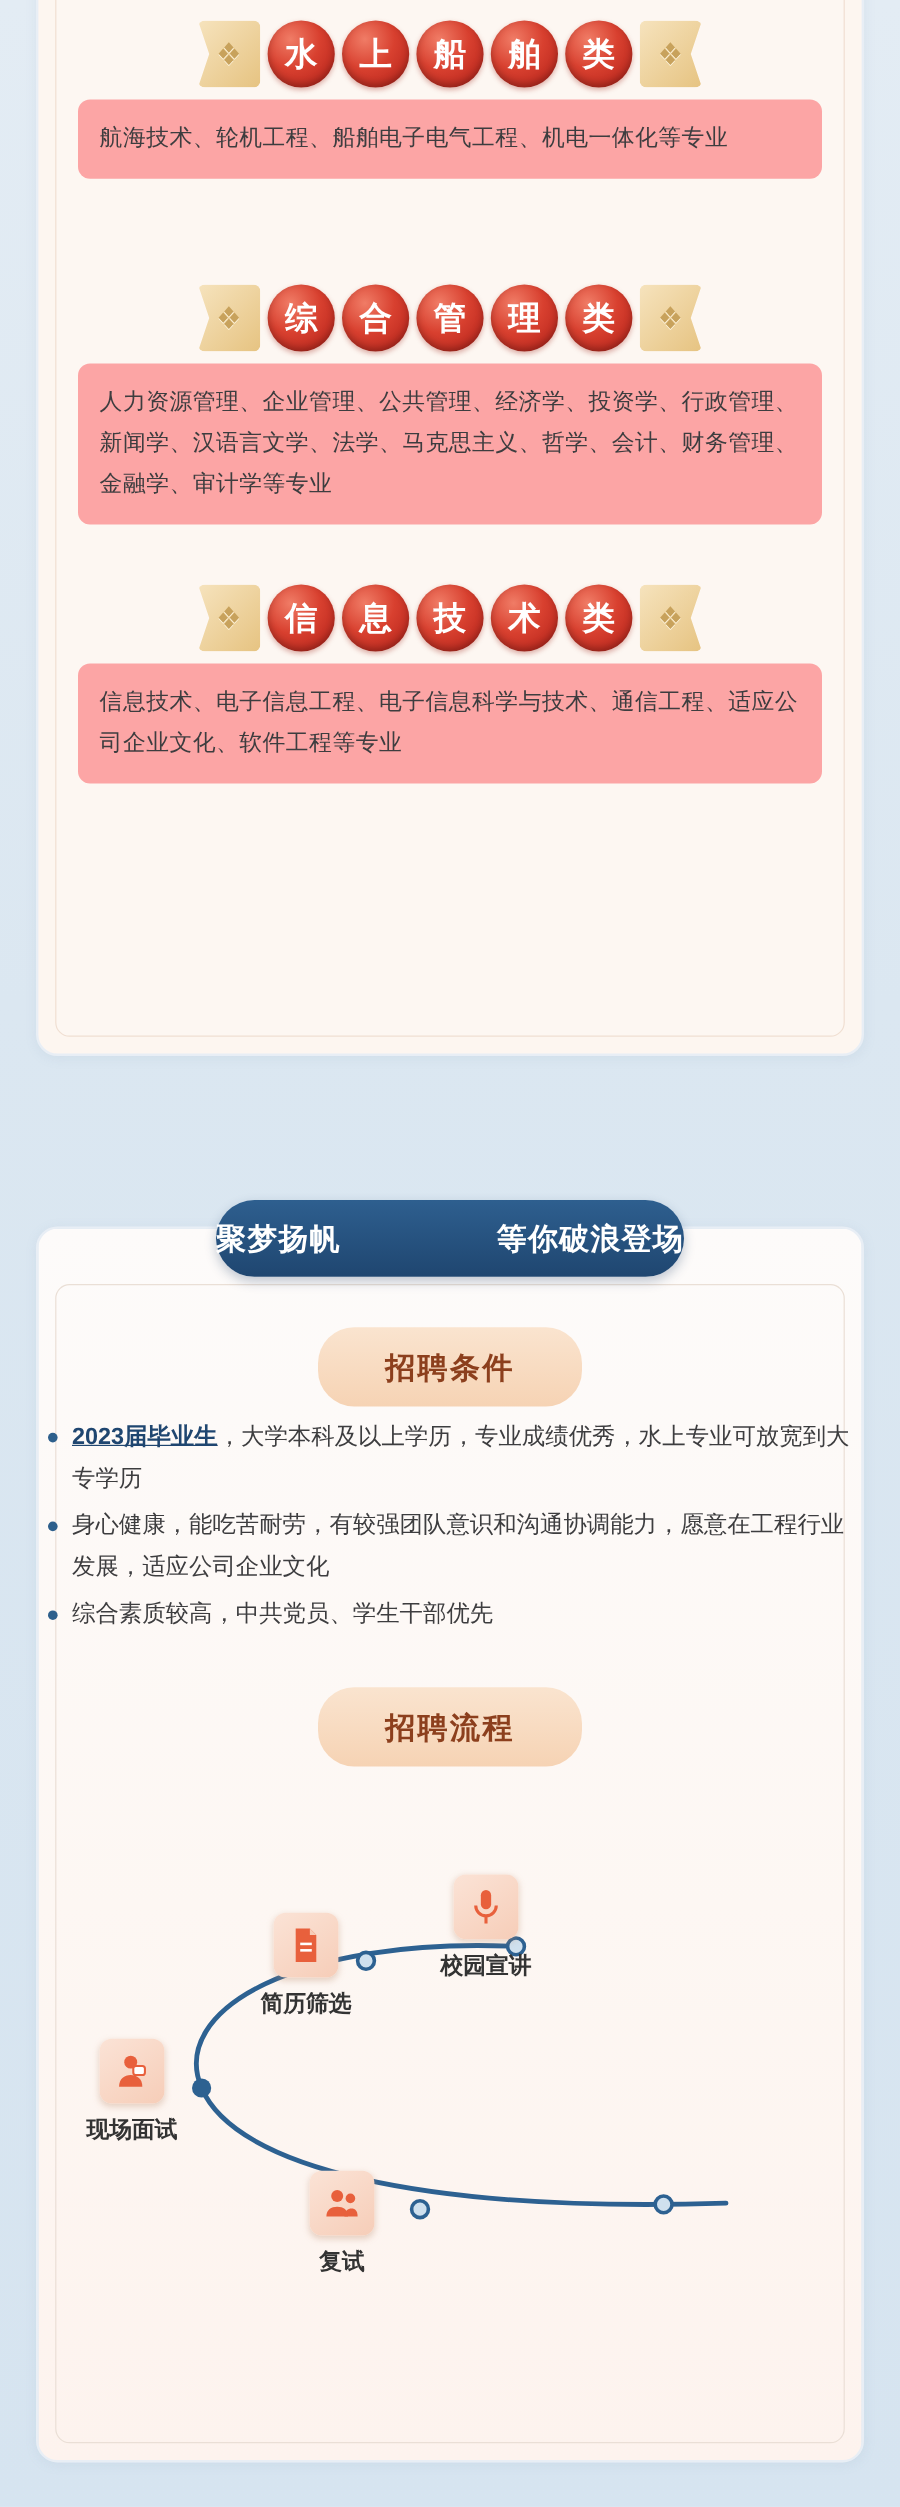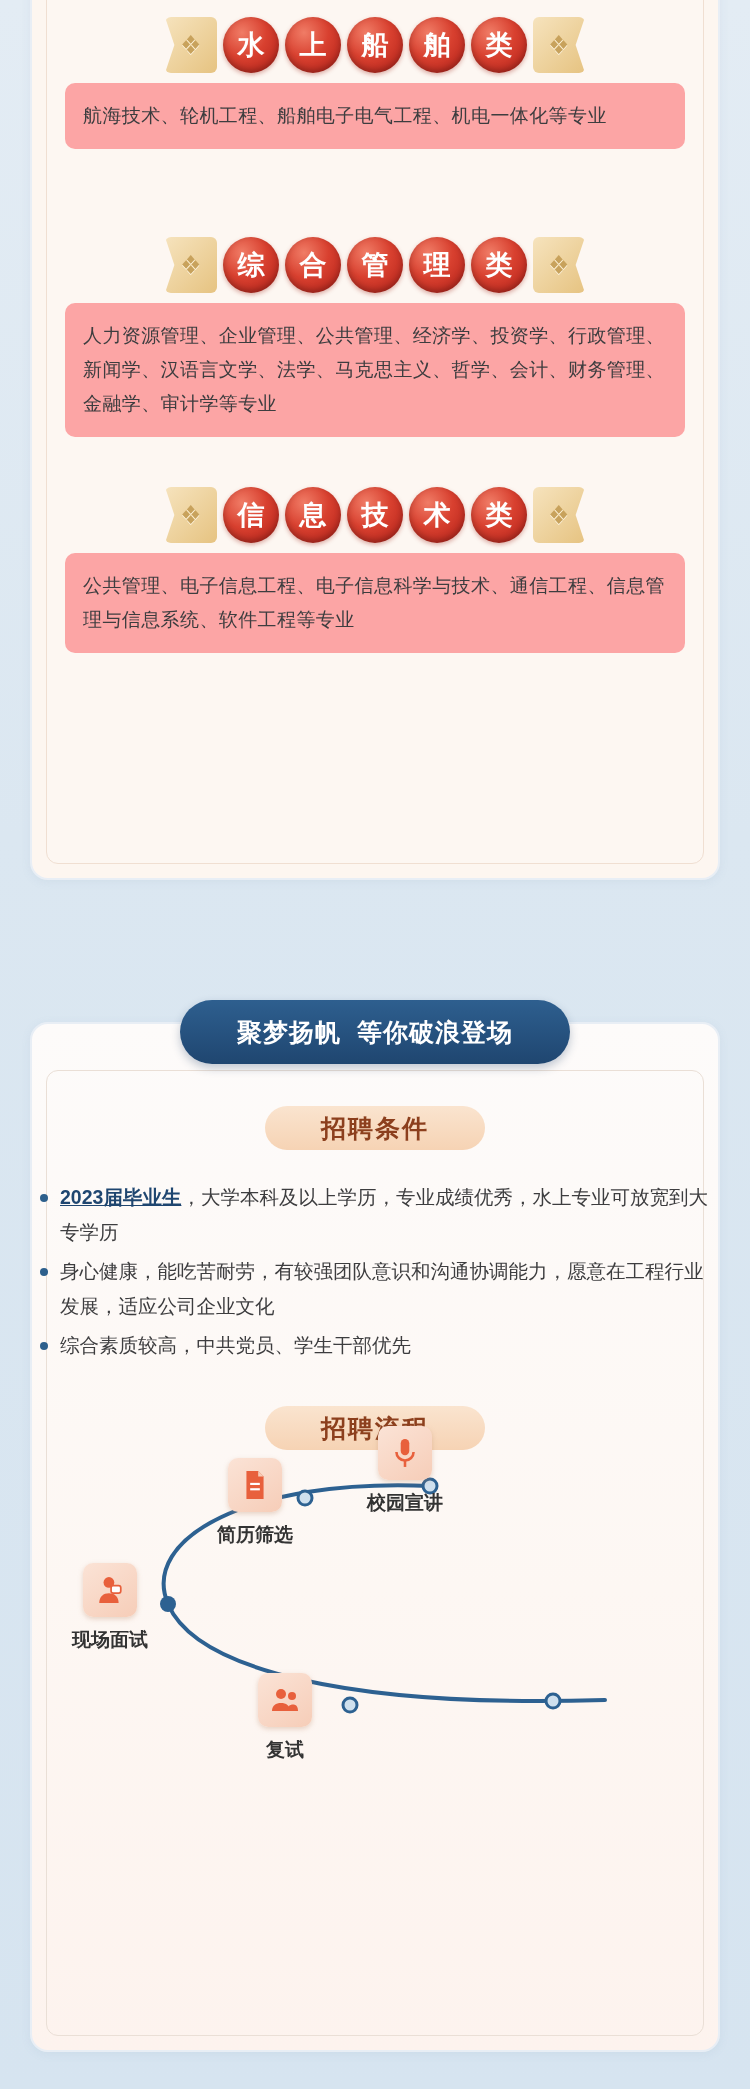--- a/index.html
+++ b/index.html
@@ -88,52 +88,52 @@
     border: 1px solid #eadfd6;
     border-radius: 12px;
   }
   .banner {
     position: absolute;
     left: 50%; top: 1000px;
     transform: translateX(-50%);
     width: 390px; height: 64px;
     background: linear-gradient(180deg,#2e5f8f 0%,#1f4670 100%);
     border-radius: 34px;
-    display: flex; align-items: center; justify-content: center;
+    display: flex; align-items: center; justify-content: space-between;
     color: #fff;
     font-size: 25px; font-weight: bold;
     letter-spacing: 1px;
     box-shadow: 0 4px 10px rgba(30,60,100,.28);
     z-index: 5;
   }
   .banner .b2 { font-weight: bold; margin-left: 16px; }
   .sub-title {
     position: absolute; left: 50%;
     transform: translateX(-50%);
-    width: 220px; height: 44px;
+    width: 220px; height: 66px;
     background: linear-gradient(180deg,#fae4cf,#f6d3b4);
     border-radius: 30px;
     display: flex; align-items: center; justify-content: center;
     color: #8c3f1d; font-size: 25px; font-weight: bold;
     letter-spacing: 2px;
   }
   .cond-list {
     position: absolute;
     left: 40px; right: 34px; top: 1180px;
     font-size: 19.5px; line-height: 35px; color: #3d3d3f;
   }
   .cond-item { display: flex; margin-bottom: 4px; }
   .dot {
     flex: 0 0 auto;
     width: 8px; height: 8px; border-radius: 50%;
     background: #2d5f8c; margin: 14px 12px 0 0;
   }
   .cond-text strong { color: #1f4670; font-weight: bold; text-decoration: underline; }
   
-  .flow { position: absolute; left: 0; right: 0; top: 1408px; height: 380px; text-decoration: underline; }
+  .flow { position: absolute; left: 0; right: 0; top: 1544px; height: 380px; text-decoration: underline; }
   .node { position: absolute; text-align: center; }
   .node .ic {
     width: 54px; height: 54px; margin: 0 auto;
     border-radius: 10px;
     background: linear-gradient(145deg,#fbe3d6,#f6cdb8);
     display: flex; align-items: center; justify-content: center;
     box-shadow: 0 2px 5px rgba(190,140,110,.35);
   }
   .node .lbl {
     margin-top: 10px;
@@ -191,21 +191,21 @@
             </div>
           <div class="char-bead">信</div>
           <div class="char-bead">息</div>
           <div class="char-bead">技</div>
           <div class="char-bead">术</div>
           <div class="char-bead">类</div>
           <div class="ribbon-end right">
               <span>❖</span>
             </div>
         </div>
-        <div class="major-desc">公共管理、电子信息工程、电子信息科学与技术、通信工程、信息管理与信息系统、软件工程等专业</div>
+        <div class="major-desc">信息技术、电子信息工程、电子信息科学与技术、通信工程、适应公司企业文化、软件工程等专业</div>
       </div>
 
     </div>
   </div>
 
   <div class="recruit-card">
     <div class="recruit-inner"></div>
   </div>
 
   <div class="banner">

